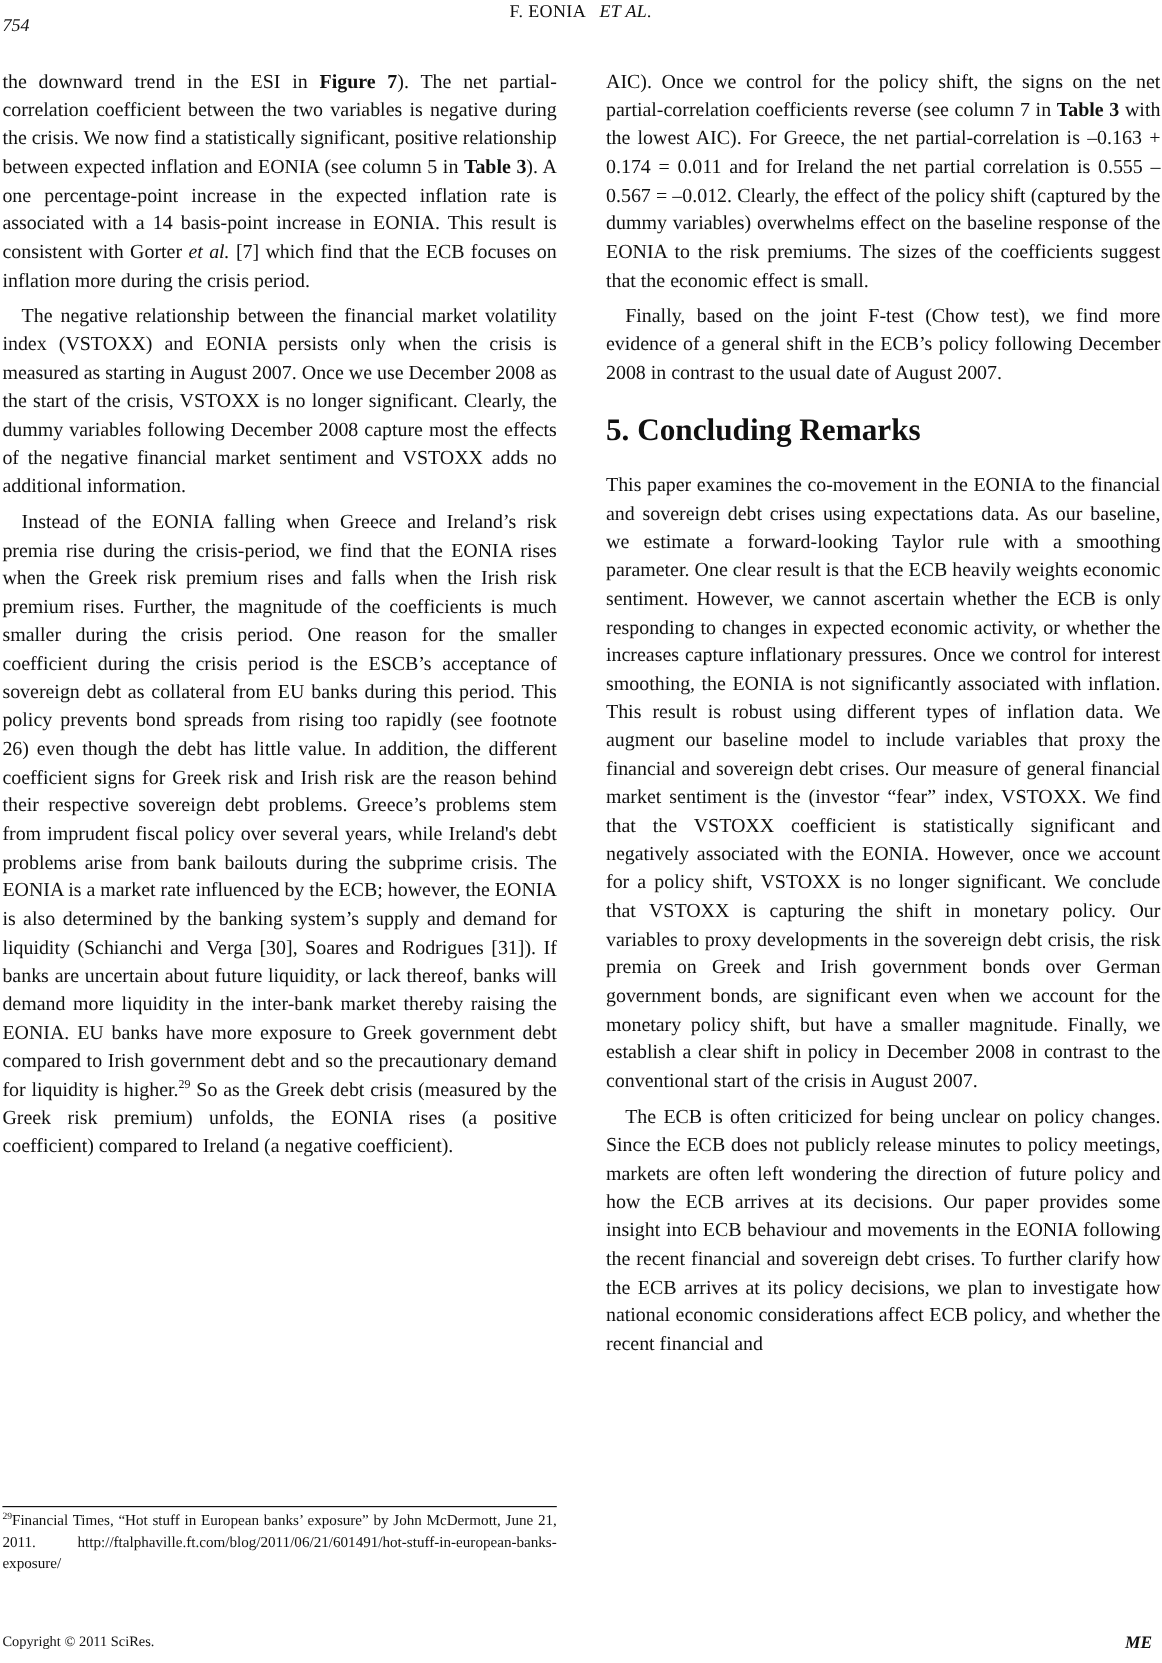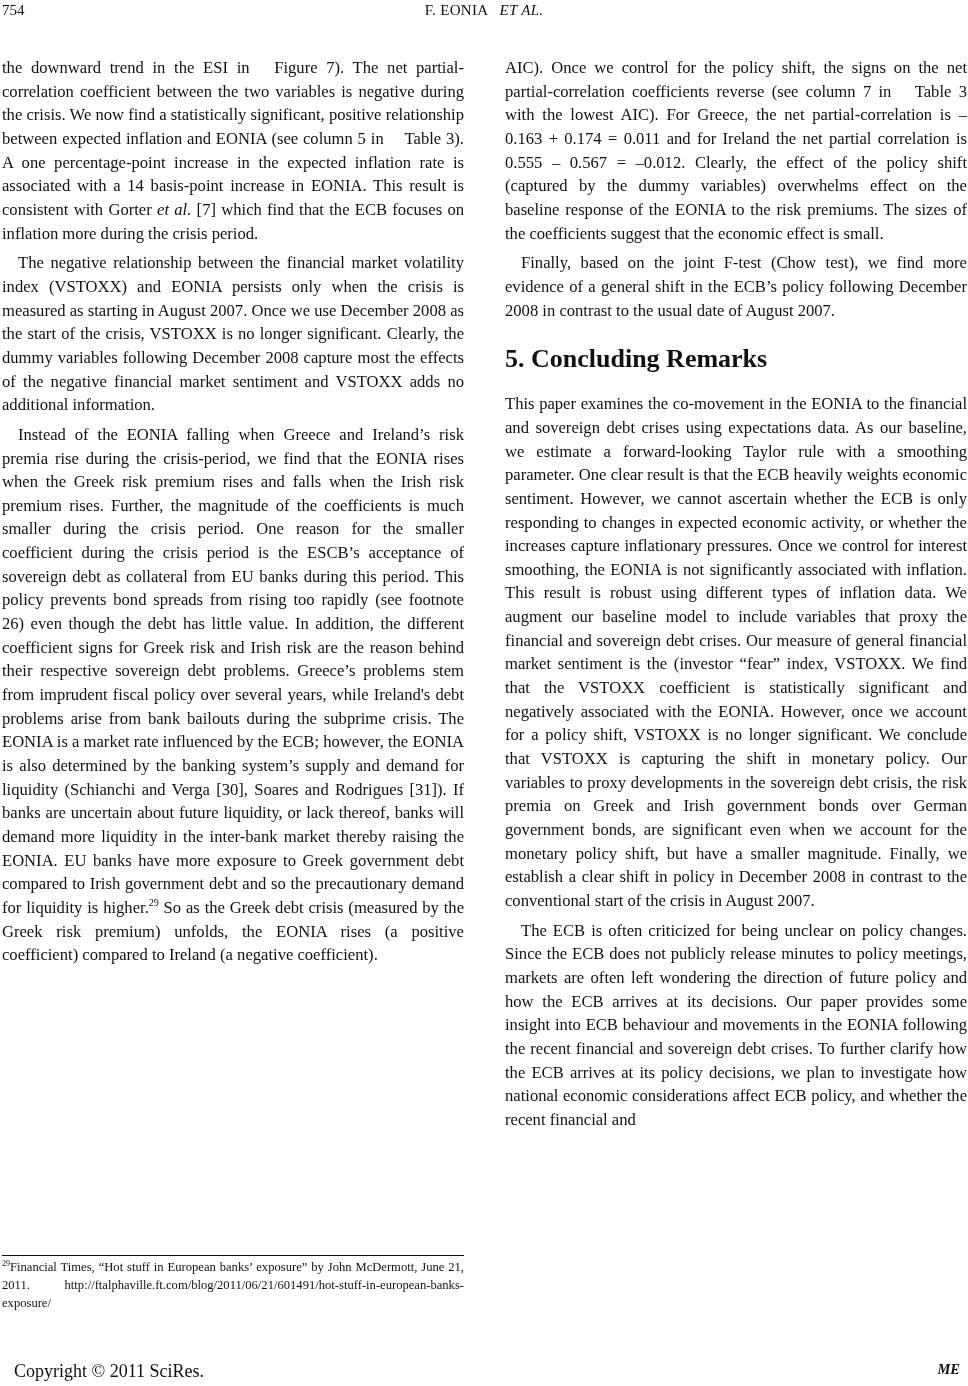--- a/index.html
+++ b/index.html
@@ -1,35 +1,35 @@
 <!DOCTYPE html>
 <html><head>
 <meta charset="utf-8">
 <style>
   html, body { margin: 0; padding: 0; background: #ffffff; }
   body { width: 968px; height: 1386px; position: relative; overflow: hidden;
          font-family: "Liberation Serif", serif; color: #111; }
   .header { position: absolute; top: 0; left: 0; width: 968px; height: 26px; }
-  .page-num { position: absolute; left: 2px; top: 2px; font-size: 15px; }
+  .page-num { position: absolute; left: 2px; top: 14px; font-size: 15px; font-style: italic; }
   .running-head { position: absolute; left: 0; width: 968px; top: 2px; text-align: center; font-size: 15px; letter-spacing: 0.3px; }
   .running-head i { font-style: italic; }
   .col { position: absolute; top: 56px; width: 462px; font-size: 16.6px; line-height: 23.65px; text-align: justify; }
   .col-left { left: 2px; }
   .col-right { left: 505px; }
   .col p { margin: 0; }
   .col p.indent { text-indent: 16px; }
   .col p.gap { margin-top: 6px; }
   .heading { font-weight: bold; font-size: 26px; margin: 22px 0 18px 0; line-height: 30px; text-align: left; }
-  b { font-weight: normal; margin-left: 16px; }
+  b { font-weight: bold; }
   i { font-style: italic; }
   .footnote-rule { position: absolute; left: 2px; top: 1255px; width: 462px; border-top: 1.5px solid #111; }
   .footnote { position: absolute; left: 2px; top: 1258px; width: 462px; font-size: 12.6px; line-height: 18px; text-align: justify; font-family: Liberation Serif, serif; }
   .footnote sup { font-size: 8px; vertical-align: super; line-height: 0; }
   sup.fn { font-size: 10px; line-height: 0; }
-  .footer-left { position: absolute; left: 14px; top: 1361px; font-size: 18px; }
+  .footer-left { position: absolute; left: 2px; top: 1361px; font-size: 12px; }
   .footer-right { position: absolute; right: 8px; top: 1361px; font-size: 14.5px; font-weight: bold; font-style: italic; text-align: center; }
 </style>
 </head>
 <body>
 
 <div class="header">
   <span class="page-num">754</span>
   <div class="running-head">
     <span>F. EONIA</span>
     <i style="margin-left:8px;">ET   AL.</i>

